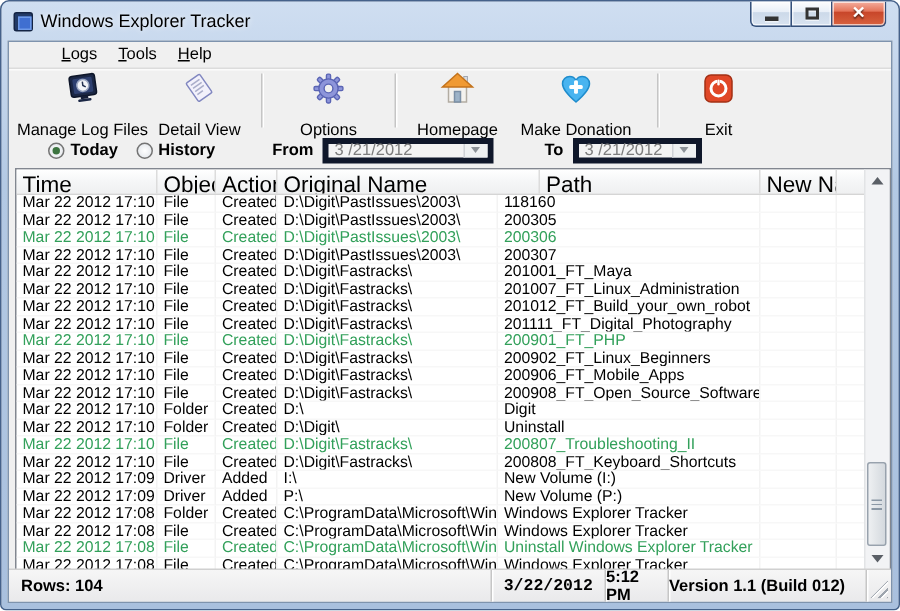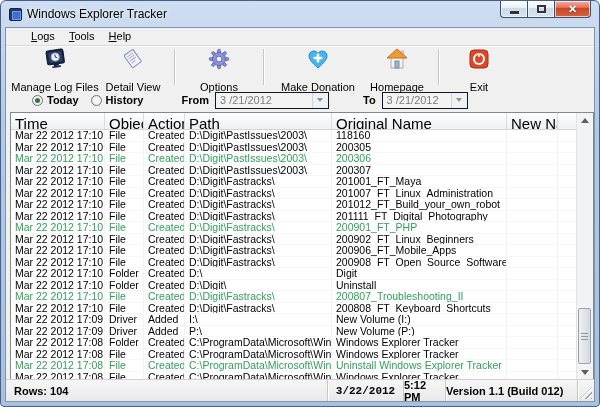--- a/index.html
+++ b/index.html
@@ -20,39 +20,39 @@
   .cap-btn.max{border-right:none;}
   .cap-btn.close{width:37px;border-radius:0 0 4px 0;
     background:linear-gradient(#f5b0a1,#e4745a 40%,#c8462a 45%,#d8633f);}
   .glyph-min{width:9px;height:3px;background:#333;margin-top:6px;box-shadow:0 1px 0 rgba(255,255,255,.6);}
   .glyph-max{width:9px;height:8px;border:2px solid #333;box-shadow:0 1px 0 rgba(255,255,255,.6);}
   .glyph-close{color:#fff;font-size:11px;font-weight:bold;text-shadow:0 1px 1px rgba(0,0,0,.5);line-height:15px;}
 
   .client{position:absolute;left:4px;right:4px;top:26px;bottom:4px;background:#f0f0f0;border:1px solid #7e93ad;}
 
   
-  .menubar{position:absolute;left:2px;top:0;right:0;height:17px;background:#f0f0f0;display:flex;align-items:center;padding-left:16px;}
+  .menubar{position:absolute;left:12px;top:0;right:0;height:17px;background:#f0f0f0;display:flex;align-items:center;padding-left:16px;}
   .menu-item{display:inline-block;padding:1px 7px 2px 7px;color:#000;cursor:default;}
   .menu-item::first-letter{text-decoration:underline;}
 
   
   .toolbar{position:absolute;left:0;top:17px;right:0;height:43px;background:#f0f0f0;
     border-top:1px solid #dcdcdc;box-shadow:inset 0 1px 0 #fbfbfb;display:flex;align-items:center;padding-left:4px;}
   .tool-btn{height:40px;display:flex;flex-direction:column;align-items:center;justify-content:flex-start;padding-top:1px;}
   .tool-btn .icon{height:24px;display:flex;align-items:center;justify-content:center;}
   .tool-btn .lbl{font-size:11px;color:#000;white-space:nowrap;margin-top:11px;}
   .tool-sep{width:1px;height:36px;background:#c5c5c5;box-shadow:1px 0 0 #fff;margin:0 8px;}
 
   
   .filterbar{position:absolute;left:16px;top:60px;right:0;height:24px;display:flex;align-items:center;padding-left:10px;font-weight:bold;}
   .radio{width:11px;height:11px;border-radius:50%;border:1px solid #747474;background:radial-gradient(#fff,#dfe3e8);position:relative;margin-right:4px;flex:none;}
   .radio.sel::after{content:"";position:absolute;left:2px;top:2px;width:5px;height:5px;border-radius:50%;background:#3c7440;}
   .radio-label{margin-right:12px;}
   .flt-label{margin:0 6px 0 2px;padding-left:24px;}
-  .combo{height:17px;background:#f3f3f3;border:1px solid #0f172a;color:#7c7c7c;display:flex;align-items:center;font-weight:normal;}
+  .combo{height:17px;background:#f3f3f3;border:4px solid #0f172a;color:#7c7c7c;display:flex;align-items:center;font-weight:normal;}
   .combo .val{flex:1;padding-left:4px;white-space:nowrap;overflow:hidden;}
   .combo .drop{width:16px;height:100%;border-left:1px solid #cfd2d6;display:flex;align-items:center;justify-content:center;background:#eef0f1;}
   .arrow-down{width:0;height:0;border-left:3px solid transparent;border-right:3px solid transparent;border-top:4px solid #8d9298;}
   .combo.from{width:114px;margin-right:8px;}
   .combo.to{width:86px;}
 
   
   .table{position:absolute;left:4px;top:84px;width:584px;height:269px;border:1px solid #828790;background:#fff;display:flex;}
   .grid{width:565px;display:flex;flex-direction:column;overflow:hidden;}
   .thead{height:17px;flex:none;display:flex;background:linear-gradient(#ffffff,#f6f7f8 45%,#eff0f1);border-bottom:1px solid #d5d5d5;}
@@ -156,40 +156,40 @@
                 <rect x="10.5" y="1.5" width="3" height="21" rx="1" transform="rotate(135 12 12)"></rect>
               </g>
               <circle cx="12" cy="12" r="7"></circle>
             </g>
             <circle cx="12" cy="12" r="3.2" fill="#f0f0f0" stroke="#5a64b4"></circle>
           </svg>
         </div>
         <div class="lbl">Options</div>
       </div>
       <div class="tool-sep"></div>
-      <div class="tool-btn" style="width:92px">
-        <div class="icon">
-          <svg width="24" height="22" viewBox="0 0 24 22">
-            <path d="M12 20 C 5 14 3 10.5 3 7.8 C 3 5 5.2 3 7.8 3 C 9.6 3 11.2 4 12 5.6 C 12.8 4 14.4 3 16.2 3 C 18.8 3 21 5 21 7.8 C 21 10.5 19 14 12 20 Z" fill="#49b4f0" stroke="#1f8ccc"></path>
-            <rect x="10.7" y="5.5" width="2.6" height="9" rx="1" fill="#fff"></rect>
-            <rect x="7.5" y="8.7" width="9" height="2.6" rx="1" fill="#fff"></rect>
-          </svg>
-        </div>
-        <div class="lbl">Make Donation</div>
-      </div>
       <div class="tool-btn" style="width:66px">
         <div class="icon">
           <svg width="24" height="22" viewBox="0 0 24 22">
             <rect x="16.2" y="3" width="2.4" height="5" fill="#d9dce2" stroke="#9aa0ab" stroke-width="0.6"></rect>
             <rect x="6" y="9" width="12" height="11" fill="#f4f2ee" stroke="#b2aca2"></rect>
             <polygon points="12,1 22,10 2,10" fill="#f09a33" stroke="#c3731c"></polygon>
             <rect x="10" y="13" width="4" height="7" fill="#9db3c8" stroke="#7b8fa5"></rect>
           </svg>
         </div>
         <div class="lbl">Homepage</div>
+      </div>
+      <div class="tool-btn" style="width:92px">
+        <div class="icon">
+          <svg width="24" height="22" viewBox="0 0 24 22">
+            <path d="M12 20 C 5 14 3 10.5 3 7.8 C 3 5 5.2 3 7.8 3 C 9.6 3 11.2 4 12 5.6 C 12.8 4 14.4 3 16.2 3 C 18.8 3 21 5 21 7.8 C 21 10.5 19 14 12 20 Z" fill="#49b4f0" stroke="#1f8ccc"></path>
+            <rect x="10.7" y="5.5" width="2.6" height="9" rx="1" fill="#fff"></rect>
+            <rect x="7.5" y="8.7" width="9" height="2.6" rx="1" fill="#fff"></rect>
+          </svg>
+        </div>
+        <div class="lbl">Make Donation</div>
       </div>
       <div class="tool-sep" style="margin-right:12px;"></div>
       <div class="tool-btn" style="width:56px">
         <div class="icon">
           <svg width="22" height="22" viewBox="0 0 22 22">
             <rect x="2" y="2" width="18" height="18" rx="4" fill="#e04727" stroke="#a33015"></rect>
             <circle cx="11" cy="11" r="5" fill="none" stroke="#fff" stroke-width="2"></circle>
             <rect x="10" y="4.5" width="2" height="5" fill="#e04727"></rect>
             <rect x="10.2" y="5" width="1.6" height="4" rx="0.8" fill="#fff"></rect>
           </svg>
@@ -218,22 +218,22 @@
           </span>
       </div>
     </div>
 
     <div class="table">
       <div class="grid">
         <div class="thead">
           <div class="th c-time">Time</div>
           <div class="th c-object">Object</div>
           <div class="th c-action">Action</div>
+          <div class="th c-orig">Original Name</div>
           <div class="th c-path">Path</div>
-          <div class="th c-orig">Original Name</div>
           <div class="th c-new">New Name</div>
           <div class="th c-fill"></div>
         </div>
         <div class="tbody">
 
         <div class="row">
             <div class="td c-time">Mar 22 2012 17:10:40</div>
             <div class="td c-object">File</div>
             <div class="td c-action">Created</div>
             <div class="td c-path">D:\Digit\PastIssues\2003\</div>

